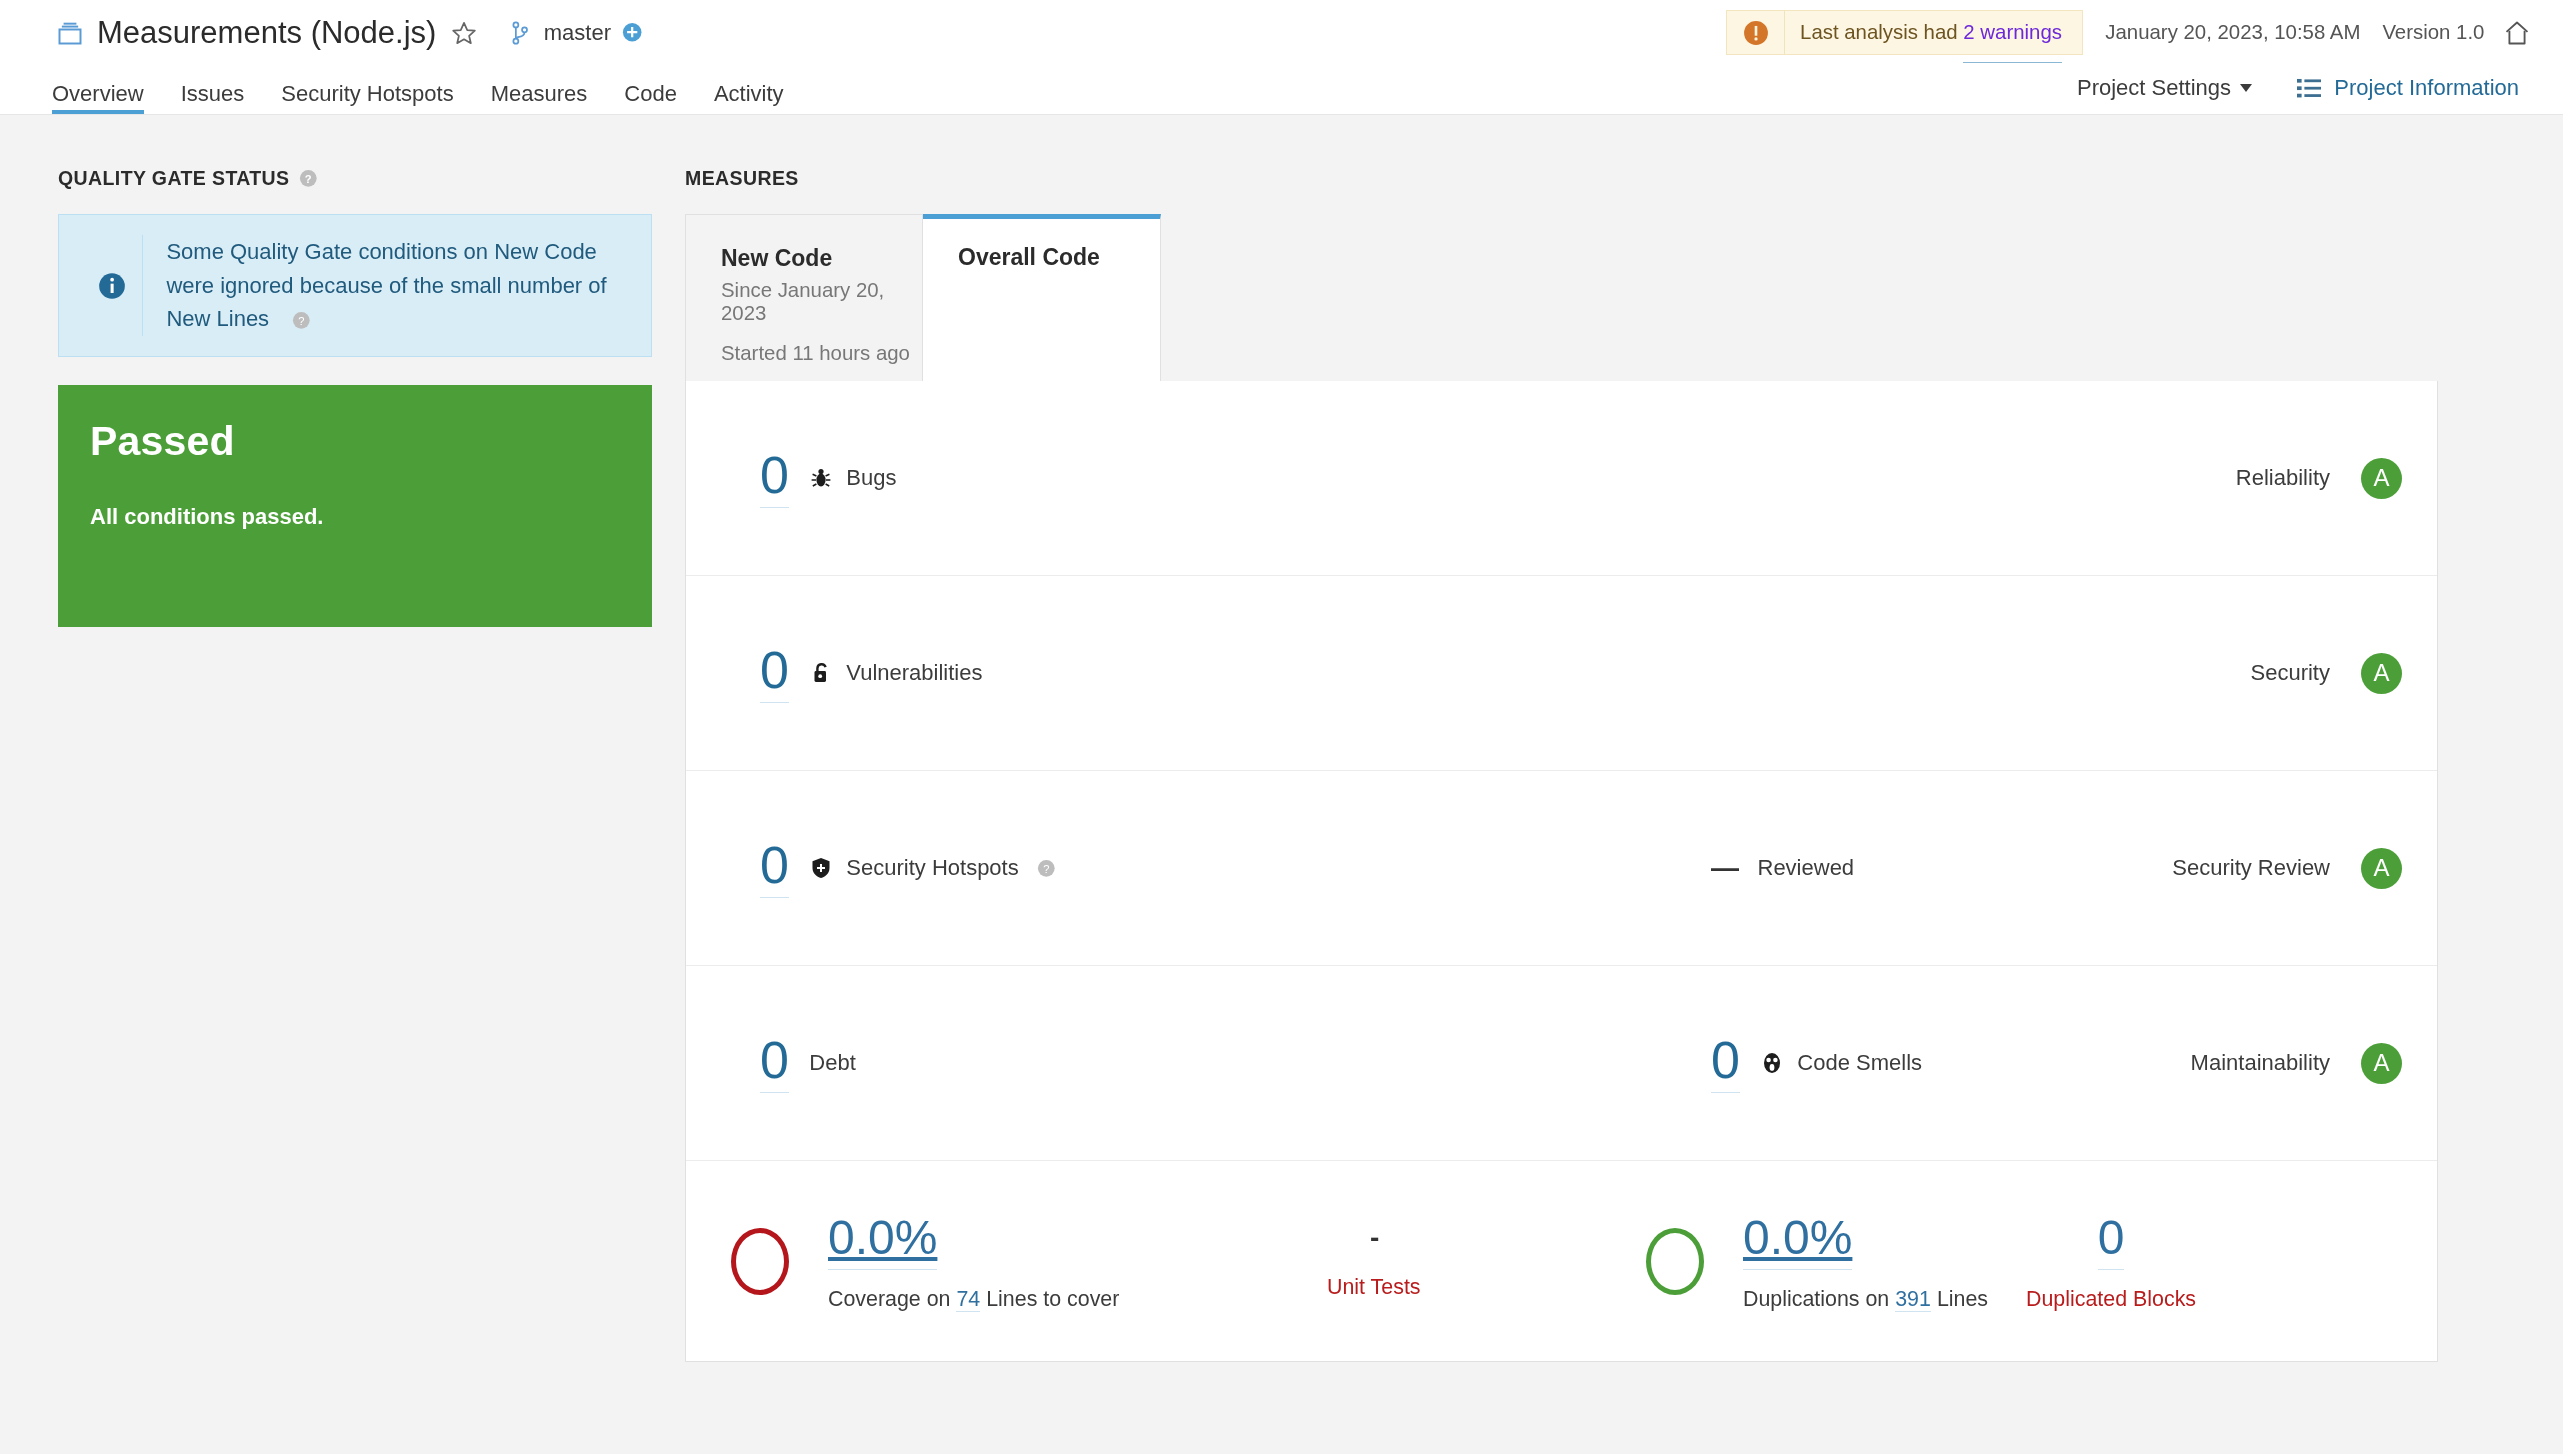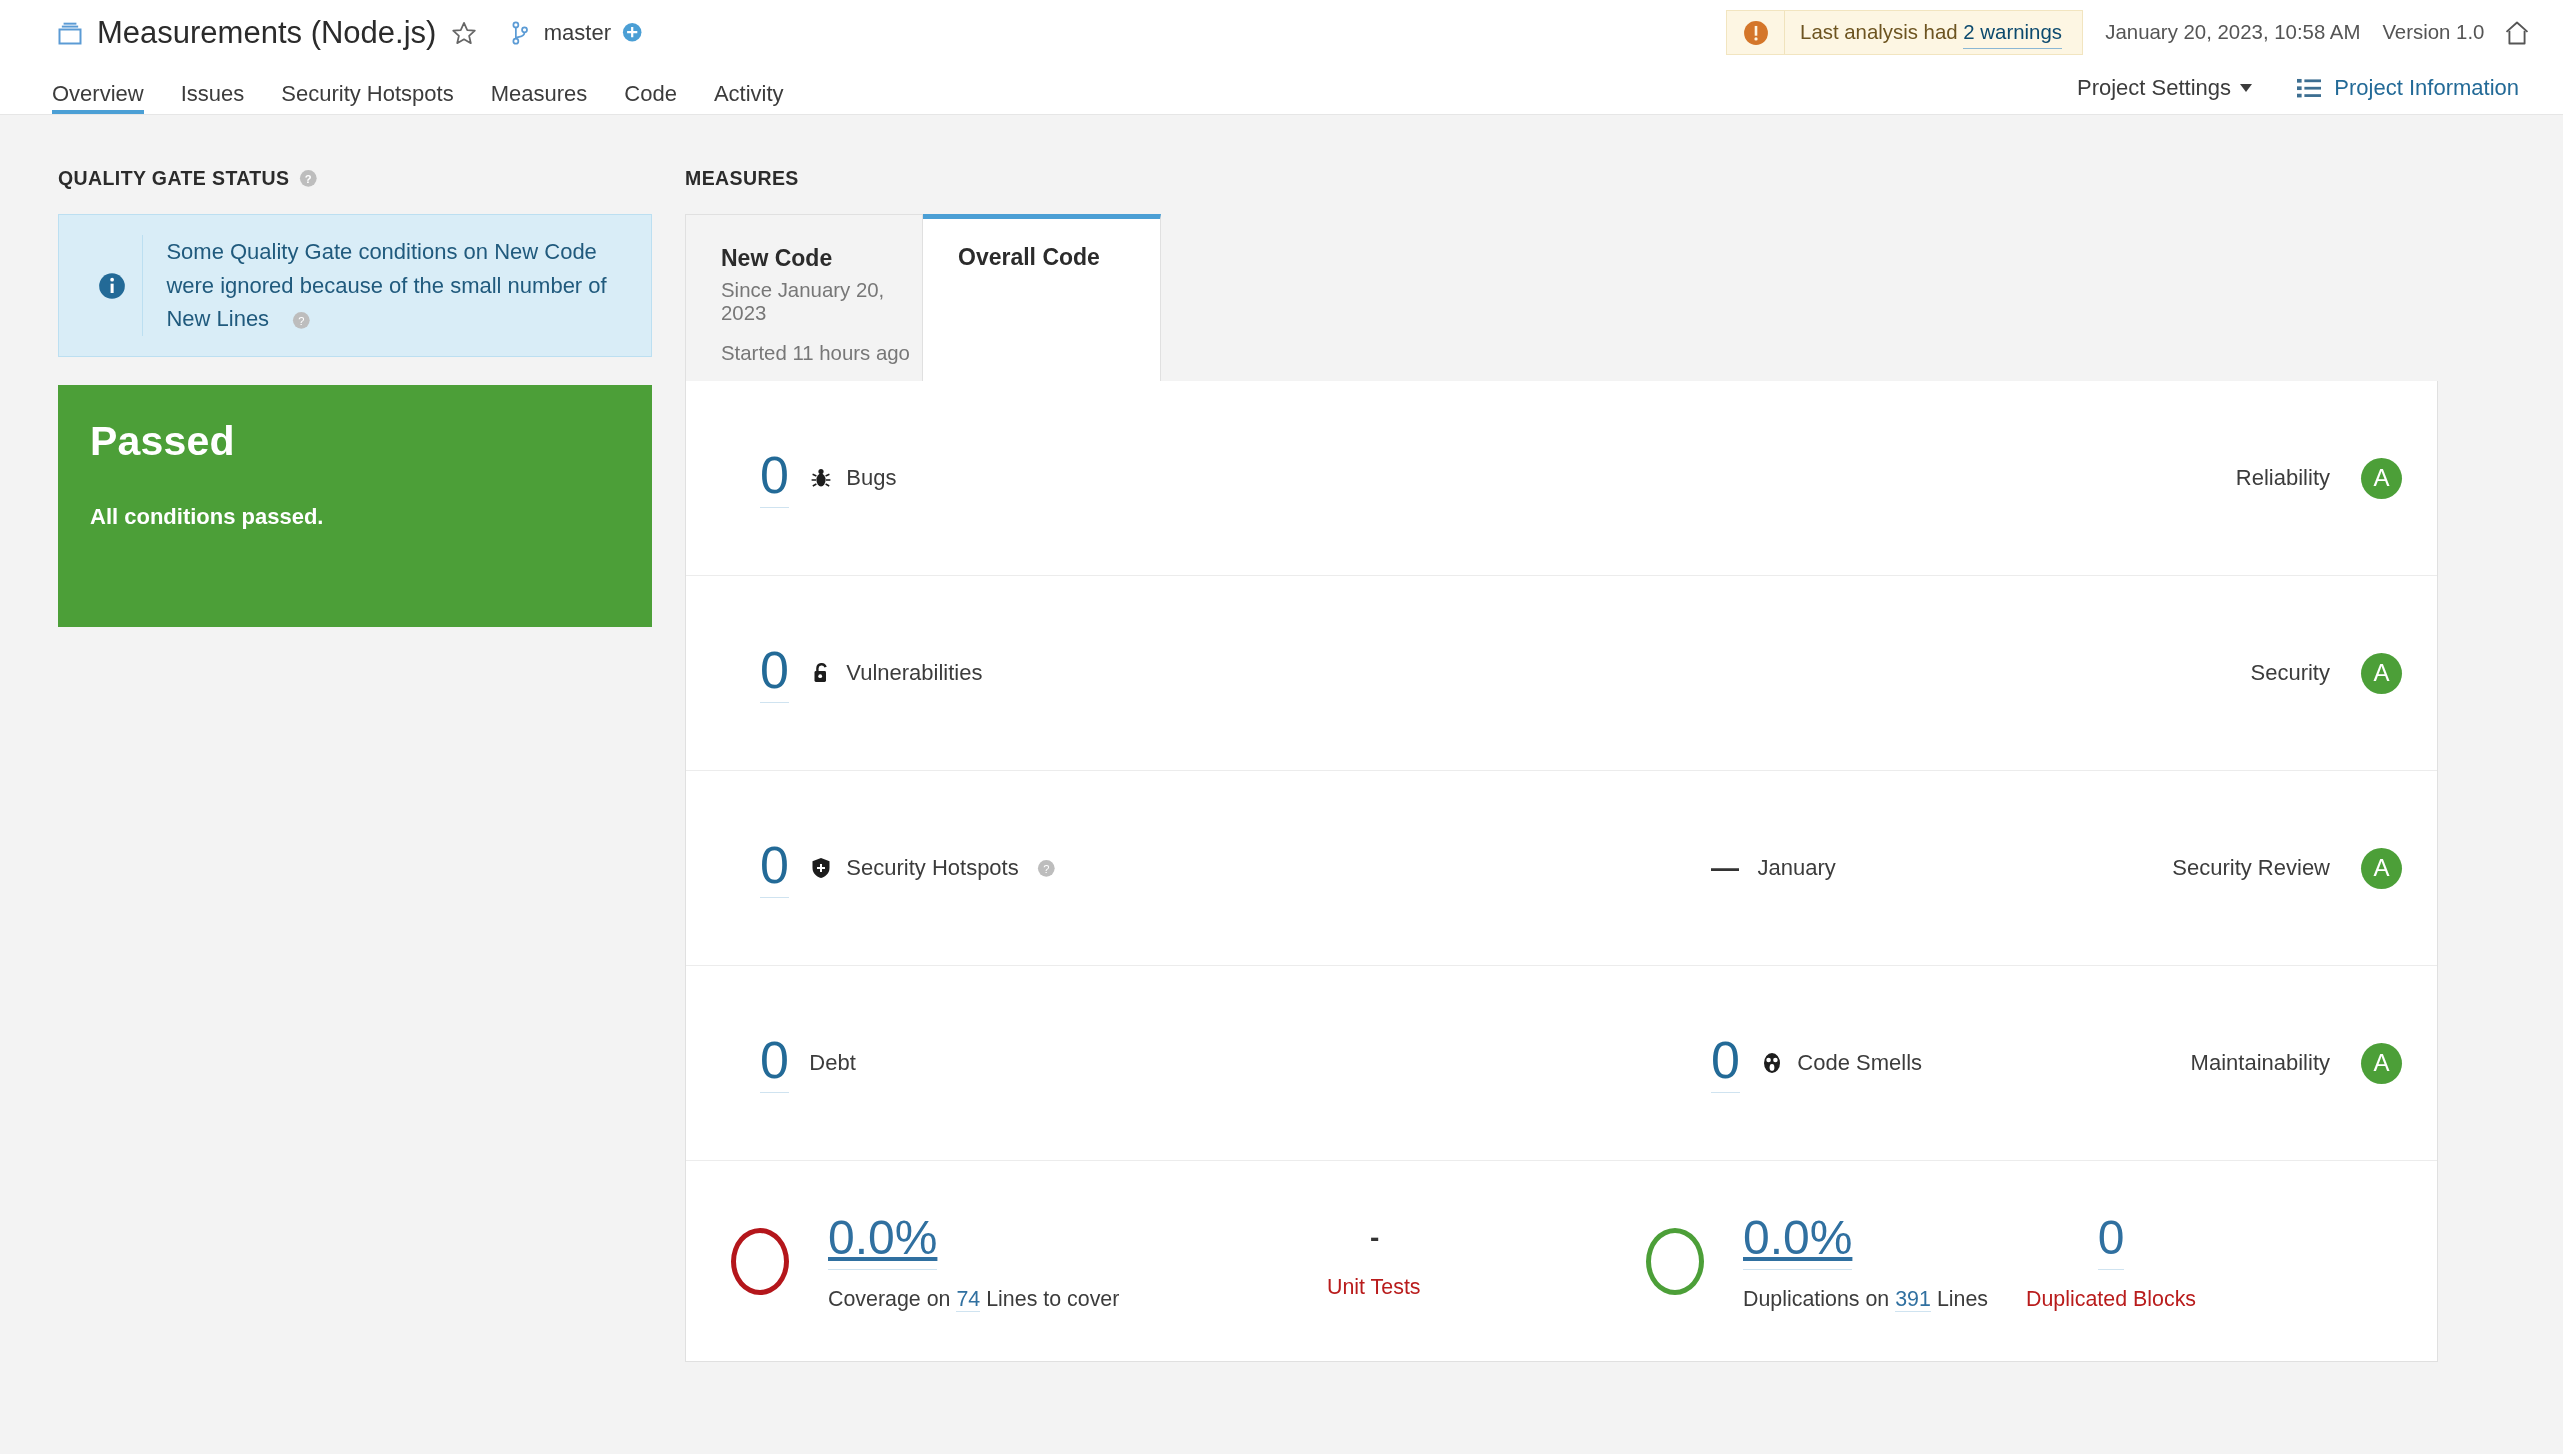--- a/index.html
+++ b/index.html
@@ -42,23 +42,23 @@
     display: flex; align-items: center;
     background: #fdf6e3;
     border: 0.9px solid #f2e5c0;
     height: 45px;
     padding: 0 20.4px 0 16.7px;
   }
   .warn-icon { width: 26px; height: 26px; flex:0 0 auto; display:block;}
   .warn-sep { width: 0.9px; height: 43px; background: #f0e3bd; margin: 0 15px; }
   .warn-text { font-size: 20.4px; color: #6d5420; white-space: nowrap; }
   .warn-link {
-    color: #0c4a6e; text-decoration: none;
+    color: #6d28d9; text-decoration: none;
     border-bottom: 0.9px solid #8ab7d4;
-    padding-bottom: 5px;
+    padding-bottom: 19px;
   }
   .analysis-date { font-size: 20.4px; color: #555; margin-left: 22px; white-space: nowrap;}
   .version-txt  { font-size: 20.4px; color: #555; margin-left: 22px; white-space: nowrap;}
   .home-icon { margin-left: 18.6px; width: 28px; height: 28px; display:block;}
 
   
   .navbar {
     position: relative;
     height: 50px;
     background: #fff;
@@ -399,21 +399,21 @@
             <span style="margin-left:9.3px">
               <svg class="help-icon" viewBox="0 0 20 20" style="font-size:24px">
                   <circle cx="10" cy="10" r="9" fill="#bdbdbd"></circle>
                   <text x="10" y="14.6" font-size="12" fill="#fff" text-anchor="middle" font-family="Liberation Sans, sans-serif">?</text>
                 </svg>
             </span>
           </span>
         </div>
         <div class="measure-cell c2">
           <span class="dash-val">—</span>
-          <span class="m-label">January</span>
+          <span class="m-label">Reviewed</span>
         </div>
         <div class="rating-cell">
           <span class="rating-name">Security Review</span>
           <span class="rating-badge">A</span>
         </div>
       </div>
 
       <div class="mrow">
         <div class="measure-cell c1">
           <span class="big-num">0</span>

